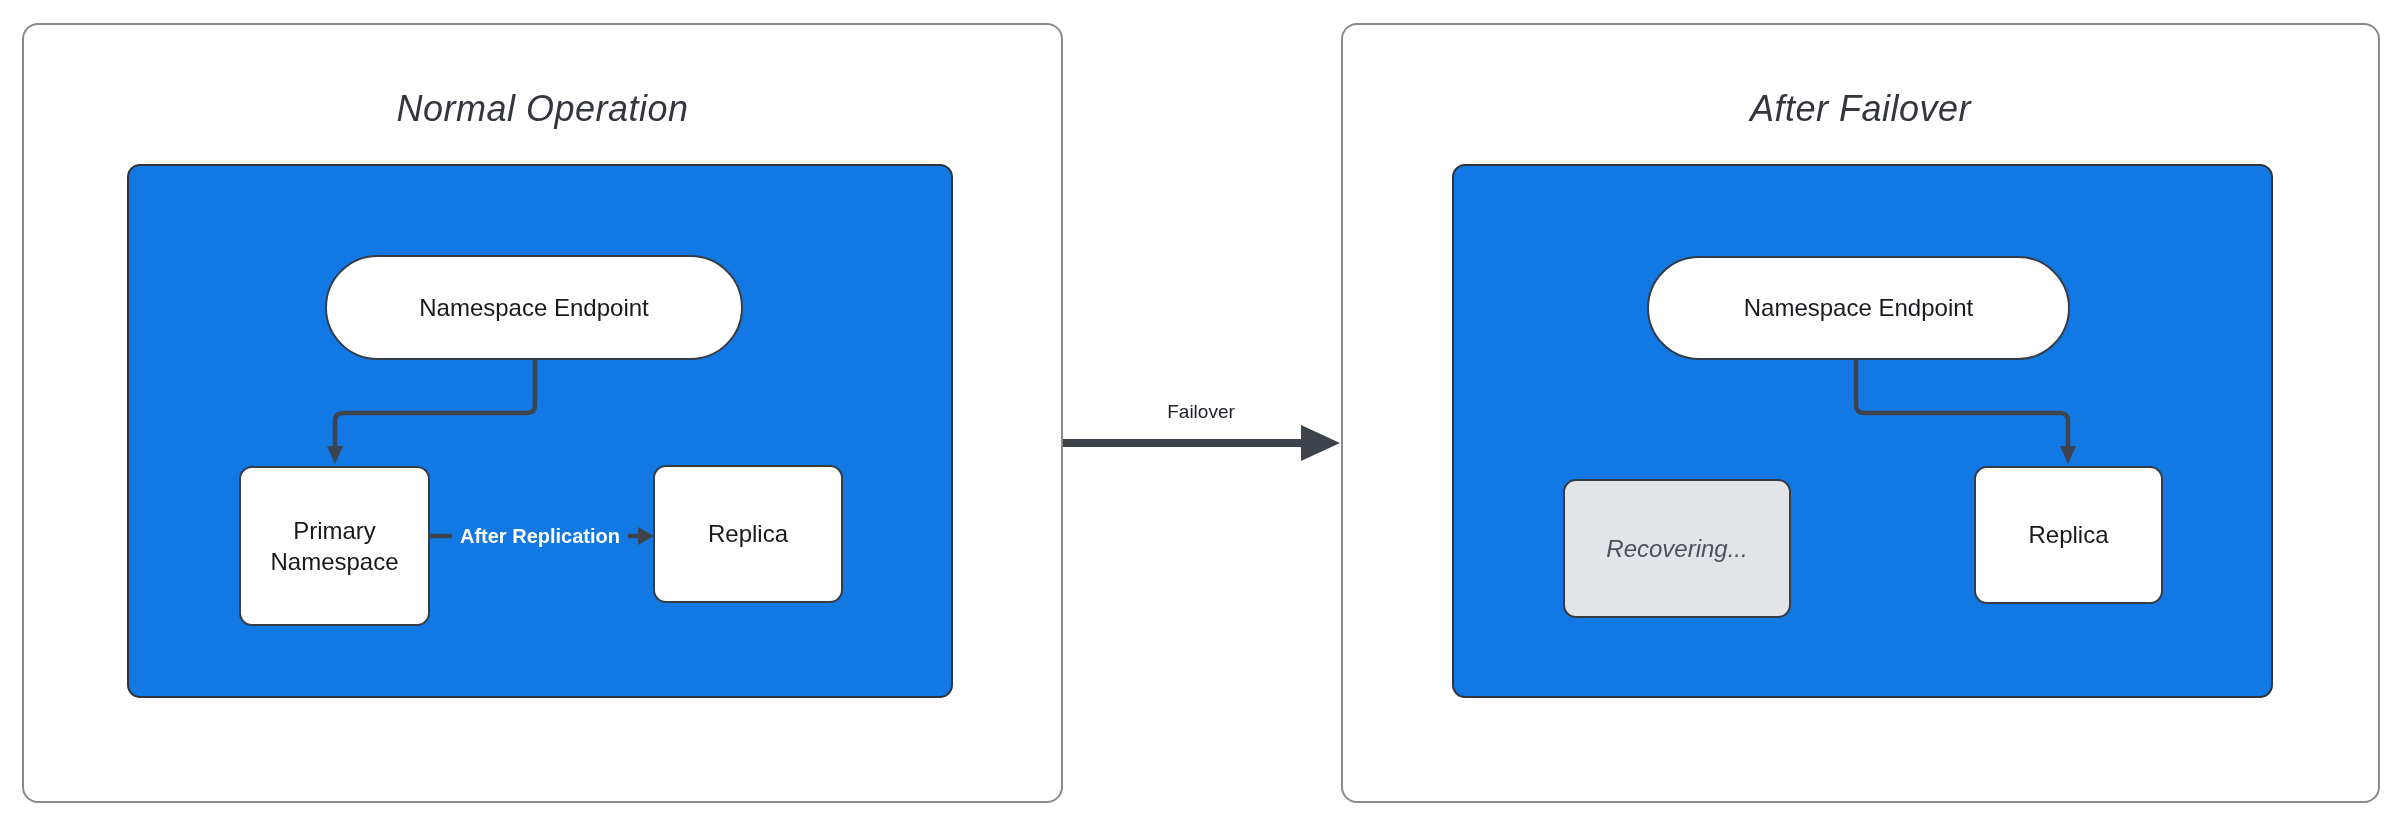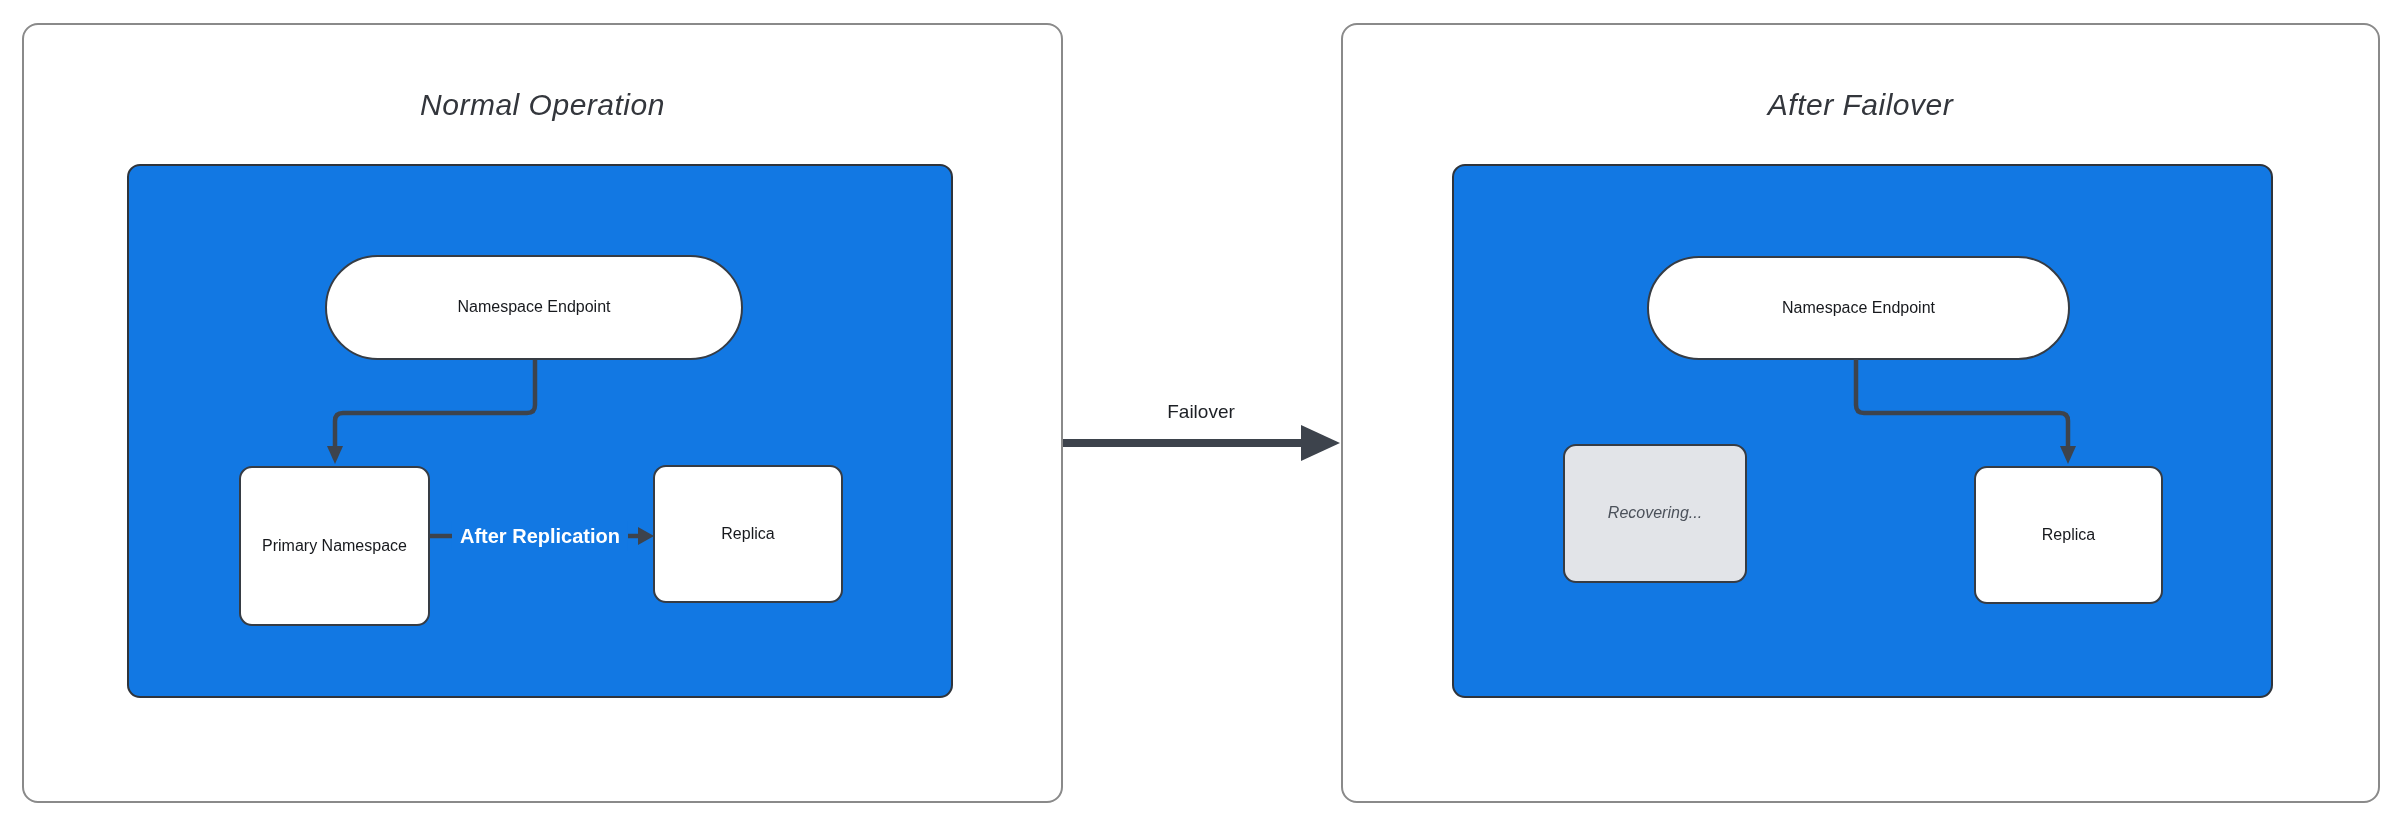--- a/index.html
+++ b/index.html
@@ -19,41 +19,41 @@
     position: absolute;
     background: #ffffff;
     border: 2px solid #8a8a8a;
     border-radius: 16px;
     box-sizing: border-box;
   }
   .panel-title {
     position: absolute;
     text-align: center;
     font-style: italic;
-    font-size: 30px;
+    font-size: 36px;
     color: #33363c;
     letter-spacing: 0.5px;
   }
   .cluster {
     position: absolute;
     background: #1278E3;
     border: 2px solid #2f343b;
     border-radius: 13px;
     box-sizing: border-box;
   }
   .node {
     position: absolute;
     background: #ffffff;
     border: 2.5px solid #363c44;
     box-sizing: border-box;
     display: flex;
     align-items: center;
     justify-content: center;
     text-align: center;
-    font-size: 16px;
+    font-size: 24px;
     color: #17191d;
     line-height: 1.3;
     padding: 6px 10px;
   }
   .node.pill { border-radius: 60px; }
   .node.box  { border-radius: 13px; }
   .node.recovering {
     background: #e2e4e8;
     color: #4b515a;
     font-style: italic;
@@ -109,21 +109,21 @@
 
   <section class="panel" style="left:1341px; top:23px; width:1039px; height:780px;"></section>
   <div class="panel-title" style="left:1341px; top:88px; width:1039px;">After Failover</div>
 
   <div class="cluster" style="left:1452px; top:164px; width:821px; height:534px;"></div>
 
   <div class="node pill" style="left:1647px; top:256px; width:423px; height:104px;">
     <span>Namespace Endpoint</span>
   </div>
 
-  <div class="node box recovering" style="left:1563px; top:444px; width:184px; height:139px;">
+  <div class="node box recovering" style="left:1563px; top:479px; width:228px; height:139px;">
     <span>Recovering...</span>
   </div>
 
   <div class="node box" style="left:1974px; top:466px; width:189px; height:138px;">
     <span>Replica</span>
   </div>
 
   <svg class="edges" viewBox="0 0 2407 828">
 
     <g>

